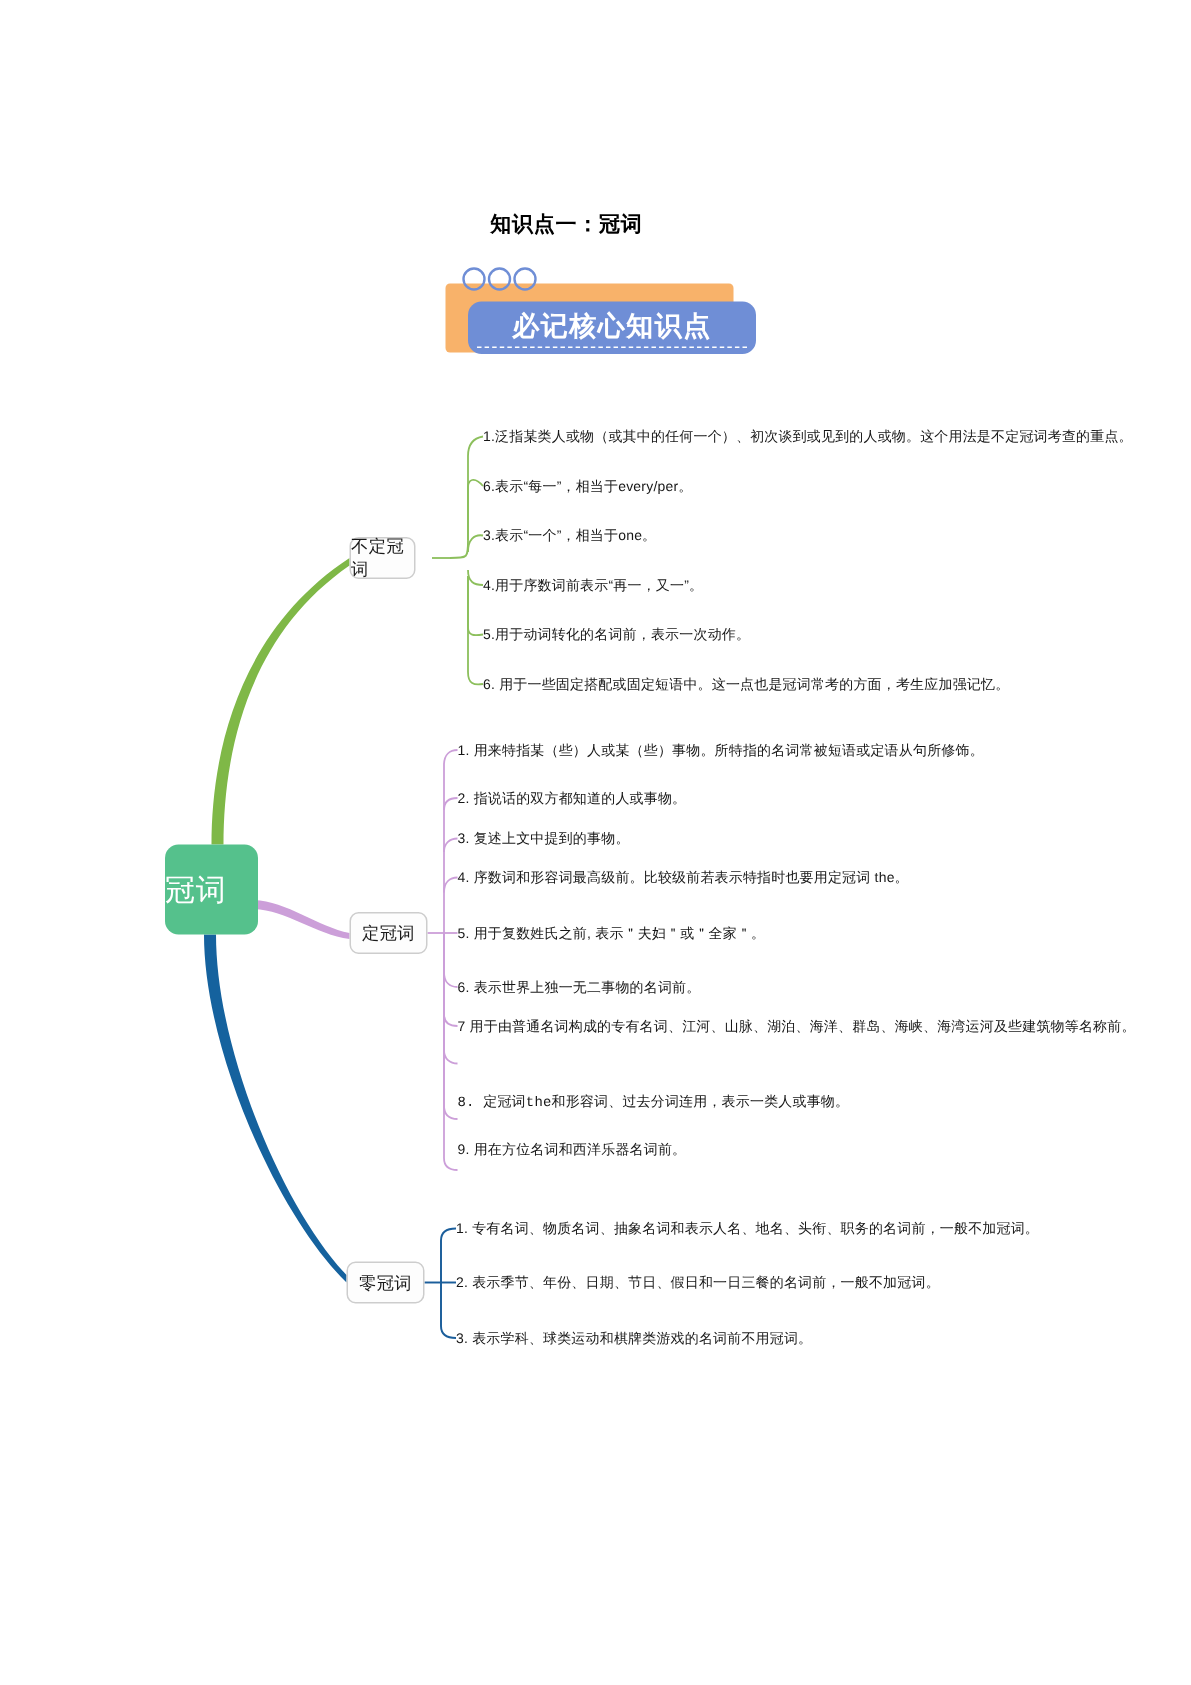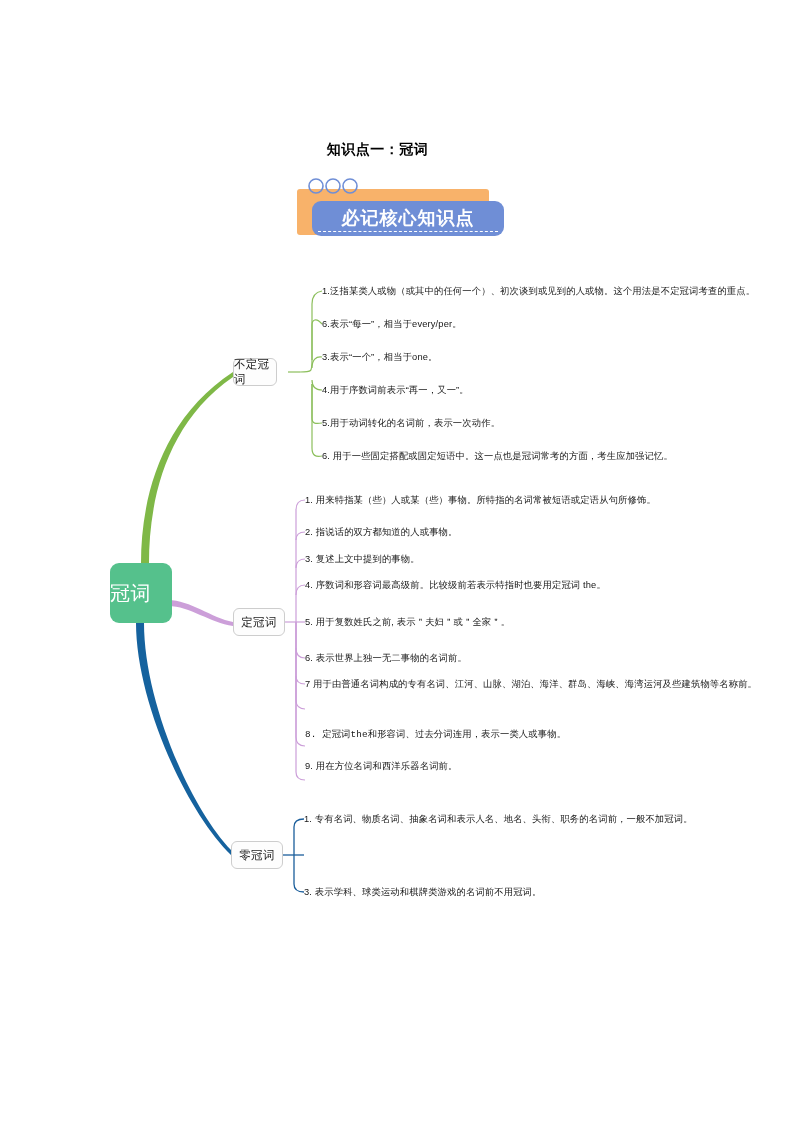--- a/index.html
+++ b/index.html
@@ -249,15 +249,16 @@
   <div class="leaf" style="left:305px; top:526px;">2. 指说话的双方都知道的人或事物。</div>
   <div class="leaf" style="left:305px; top:553px;">3. 复述上文中提到的事物。</div>
   <div class="leaf" style="left:305px; top:579px;">4. 序数词和形容词最高级前。比较级前若表示特指时也要用定冠词 the。</div>
   <div class="leaf" style="left:305px; top:616px;">5. 用于复数姓氏之前, 表示＂夫妇＂或＂全家＂。</div>
   <div class="leaf" style="left:305px; top:652px;">6. 表示世界上独一无二事物的名词前。</div>
   <div class="leaf" style="left:305px; top:678px;">7 用于由普通名词构成的专有名词、江河、山脉、湖泊、海洋、群岛、海峡、海湾运河及些建筑物等名称前。</div>
   <div class="leaf" style="left:305px; top:729px;font-family:Liberation Mono, monospace;">8. 定冠词the和形容词、过去分词连用，表示一类人或事物。</div>
   <div class="leaf" style="left:305px; top:740px;margin-top:20px;">9. 用在方位名词和西洋乐器名词前。</div>
 
   <div class="leaf" style="left:304px; top:813px;">1. 专有名词、物质名词、抽象名词和表示人名、地名、头衔、职务的名词前，一般不加冠词。</div>
+  <div class="leaf" style="left:304px; top:849px;">2. 表示季节、年份、日期、节日、假日和一日三餐的名词前，一般不加冠词。</div>
   <div class="leaf" style="left:304px; top:886px;">3. 表示学科、球类运动和棋牌类游戏的名词前不用冠词。</div>
 
 </div>
 
 </body></html>

